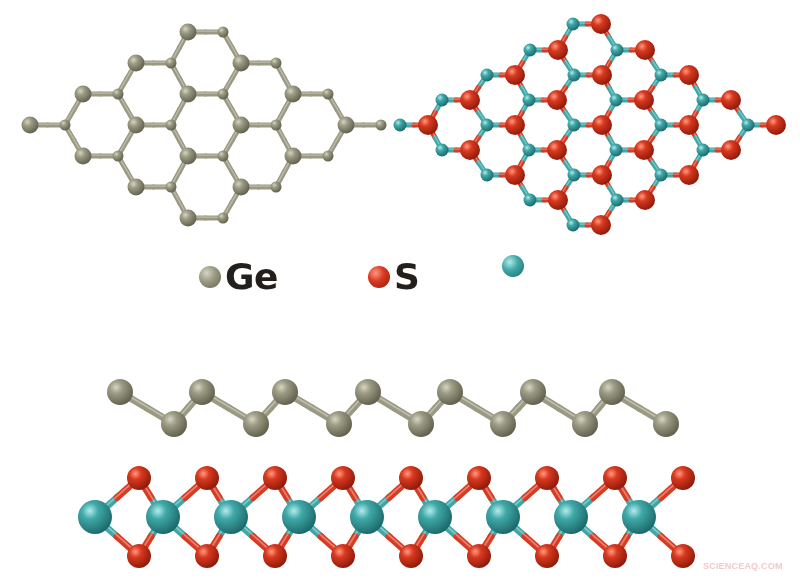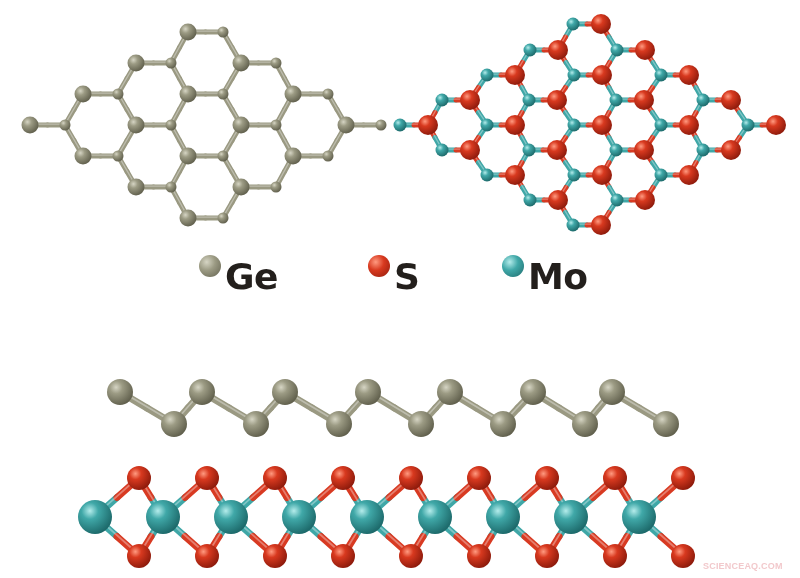--- a/index.html
+++ b/index.html
@@ -1,19 +1,19 @@
 <!DOCTYPE html>
 <html><head>
 <meta charset="utf-8">
 <style>
   html, body { margin: 0; padding: 0; background: #ffffff; }
   body { width: 800px; height: 578px; position: relative; overflow: hidden; font-family: "DejaVu Sans", sans-serif; }
   #stage { position: absolute; left: 0; top: 0; width: 800px; height: 578px; }
   .legend { position: absolute; top: 255px; left: 0; width: 800px; height: 50px; }
-  .legend-item { position: absolute; top: 0; display: flex; align-items: flex-start; }
+  .legend-item { position: absolute; top: 0; display: flex; align-items: center; }
   .legend-swatch { width: 22px; height: 22px; border-radius: 50%; margin-right: 4px; }
   .legend-label { font-family: "DejaVu Sans", sans-serif; font-weight: bold; font-size: 36px; color: #231f1c; letter-spacing: -0.5px; line-height: 44px; }
   .watermark { position: absolute; left: 703px; top: 561px; font-family: "Liberation Sans", sans-serif; font-size: 9px; color: #f2c9cc; letter-spacing: 0.2px; font-weight: bold; }
 </style>
 </head>
 <body>
 
 <svg id="stage" width="800" height="578" viewBox="0 0 800 578" xmlns="http://www.w3.org/2000/svg">
   <defs>
     <radialGradient id="gGe" cx="35%" cy="32%" r="70%">
@@ -625,17 +625,16 @@
   <div class="legend-item" style="left:199px;">
     <span class="legend-swatch" style="background: radial-gradient(circle at 35% 32%, #d6d5c4, #9c9b84 40%, #62614e);"></span>
     <span class="legend-label">Ge</span>
   </div>
   <div class="legend-item" style="left:368px;">
     <span class="legend-swatch" style="background: radial-gradient(circle at 35% 32%, #ff9a80, #d8391f 40%, #8f1b0c);"></span>
     <span class="legend-label">S</span>
   </div>
   <div class="legend-item" style="left:502px;">
     <span class="legend-swatch" style="background: radial-gradient(circle at 35% 32%, #b4eceb, #40a8a8 40%, #1d6a6b);"></span>
-    <span class="legend-label">Mo</span>
   </div>
 </div>
 
 <div class="watermark">SCIENCEAQ.COM</div>
 
 </body></html>

